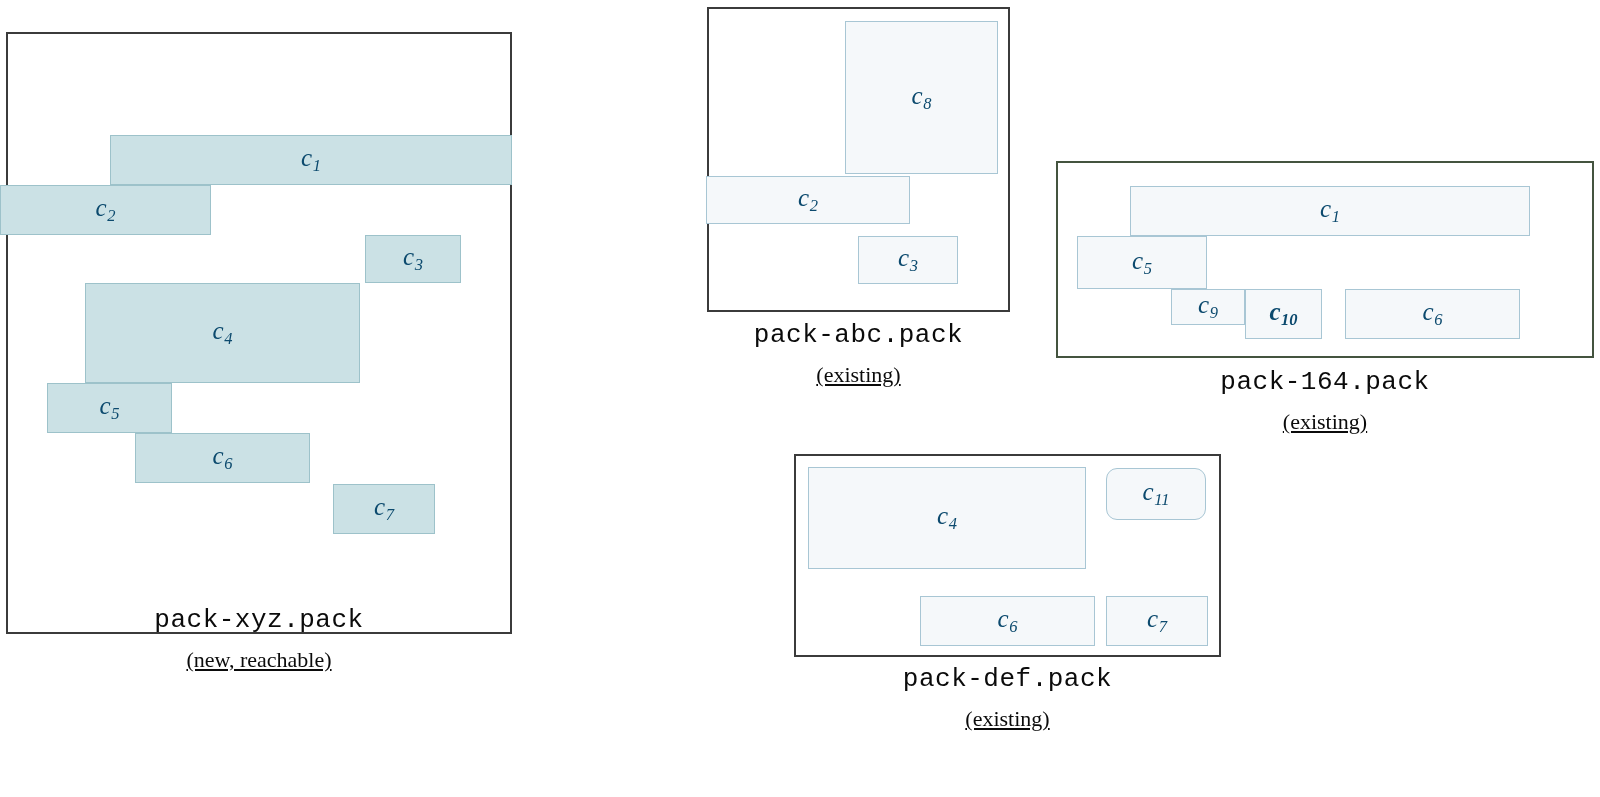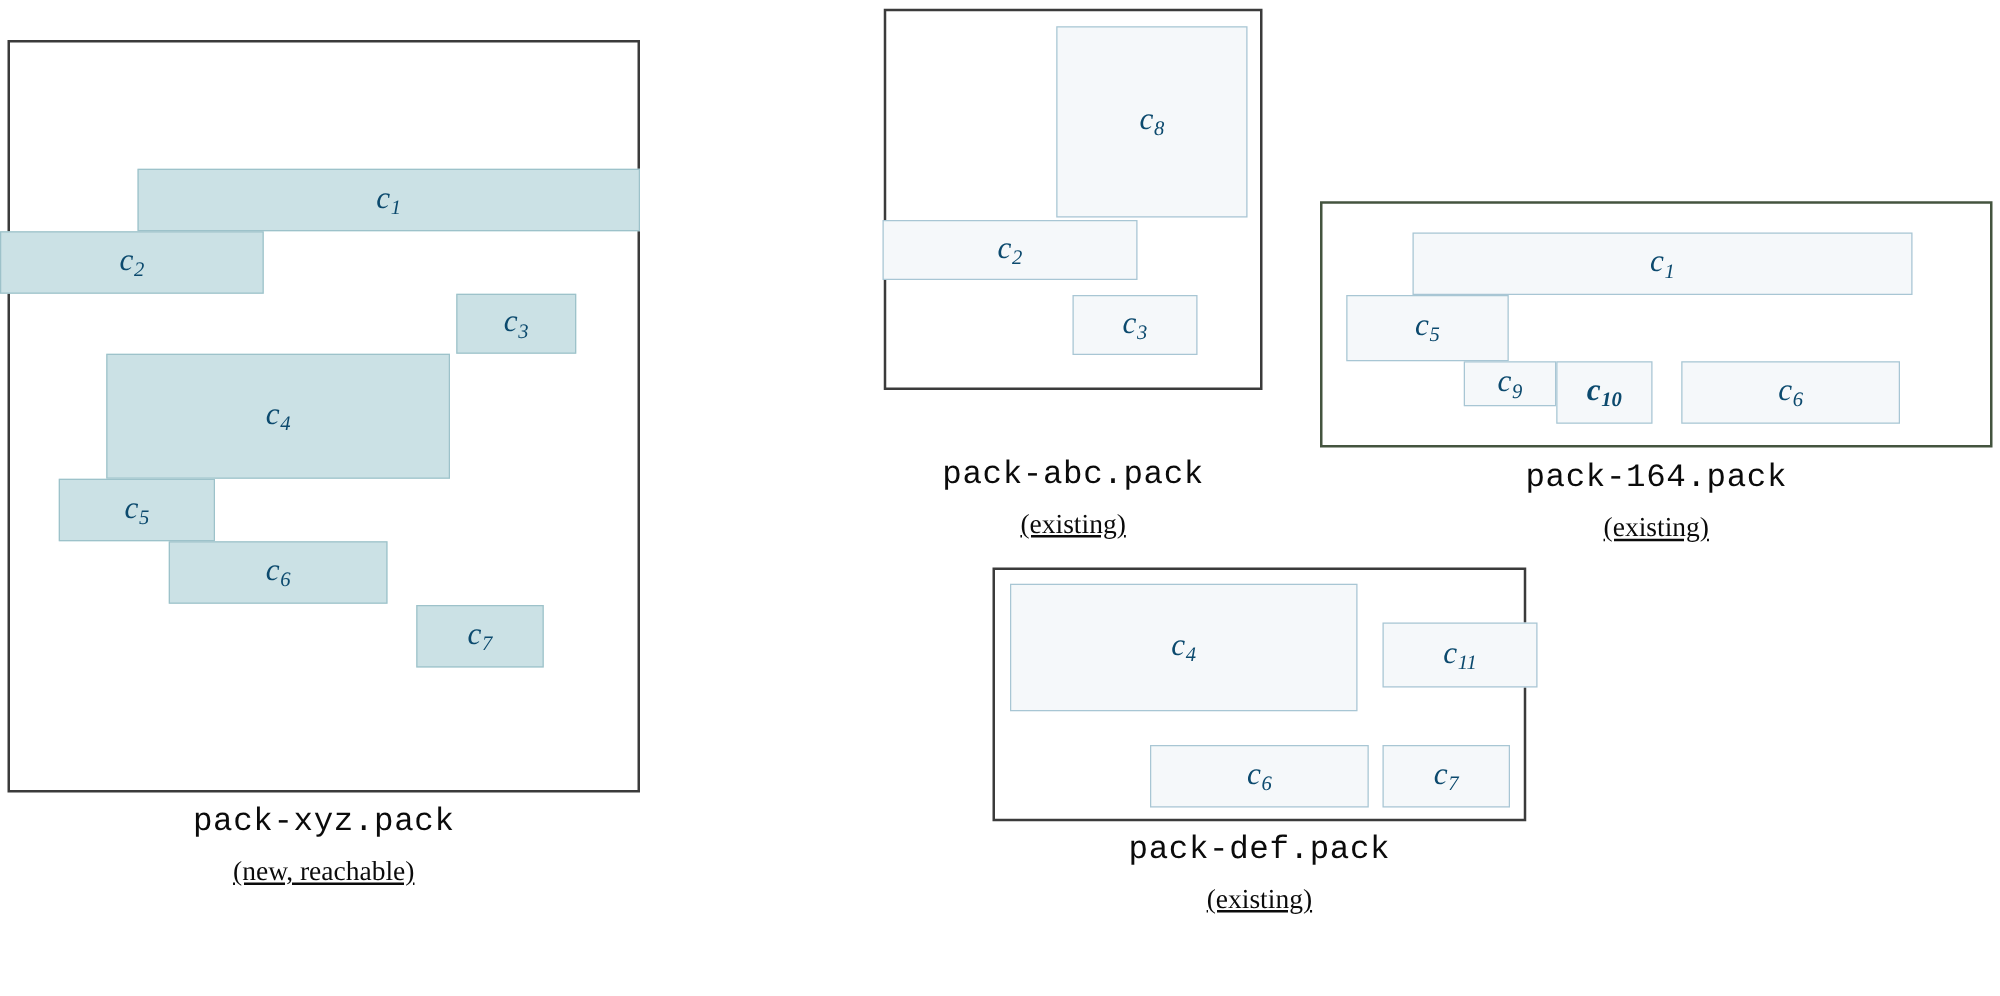--- a/index.html
+++ b/index.html
@@ -101,35 +101,35 @@
     </div>
     <div class="chunk filled" style="left: 47px; top: 383px; width: 125px; height: 50px;">
       <span class="lab">c<sub>5</sub></span>
     </div>
     <div class="chunk filled" style="left: 135px; top: 433px; width: 175px; height: 50px;">
       <span class="lab">c<sub>6</sub></span>
     </div>
     <div class="chunk filled" style="left: 333px; top: 484px; width: 102px; height: 50px;">
       <span class="lab">c<sub>7</sub></span>
     </div>
-    <div class="caption" style="left: 6px; top: 643px; width: 506px;">
+    <div class="caption" style="left: 6px; top: 606px; width: 506px;">
       <div class="fname">pack-xyz.pack</div>
       <div class="sub">(new, reachable)</div>
     </div>
     <div class="pack-box dark" style="left: 707px; top: 7px; width: 303px; height: 305px;"></div>
     <div class="chunk pale" style="left: 845px; top: 21px; width: 153px; height: 153px;">
       <span class="lab">c<sub>8</sub></span>
     </div>
     <div class="chunk pale" style="left: 706px; top: 176px; width: 204px; height: 48px;">
       <span class="lab">c<sub>2</sub></span>
     </div>
     <div class="chunk pale" style="left: 858px; top: 236px; width: 100px; height: 48px;">
       <span class="lab">c<sub>3</sub></span>
     </div>
-    <div class="caption" style="left: 707px; top: 321px; width: 303px; margin-top: 44px;">
+    <div class="caption" style="left: 707px; top: 321px; width: 303px;">
       <div class="fname">pack-abc.pack</div>
       <div class="sub">(existing)</div>
     </div>
     <div class="pack-box green" style="left: 1056px; top: 161px; width: 538px; height: 197px;"></div>
     <div class="chunk pale" style="left: 1130px; top: 186px; width: 400px; height: 50px;">
       <span class="lab">c<sub>1</sub></span>
     </div>
     <div class="chunk pale" style="left: 1077px; top: 236px; width: 130px; height: 53px;">
       <span class="lab">c<sub>5</sub></span>
     </div>
@@ -143,21 +143,21 @@
       <span class="lab">c<sub>6</sub></span>
     </div>
     <div class="caption" style="left: 1056px; top: 368px; width: 538px;">
       <div class="fname">pack-164.pack</div>
       <div class="sub">(existing)</div>
     </div>
     <div class="pack-box dark" style="left: 794px; top: 454px; width: 427px; height: 203px;"></div>
     <div class="chunk pale" style="left: 808px; top: 467px; width: 278px; height: 102px;">
       <span class="lab">c<sub>4</sub></span>
     </div>
-    <div class="chunk pale" style="left: 1106px; top: 498px; width: 124px; height: 52px;">
+    <div class="chunk pale" style="left: 1106px; top: 468px; width: 100px; height: 52px; border-radius: 11px;">
       <span class="lab">c<sub>11</sub></span>
     </div>
     <div class="chunk pale" style="left: 920px; top: 596px; width: 175px; height: 50px;">
       <span class="lab">c<sub>6</sub></span>
     </div>
     <div class="chunk pale" style="left: 1106px; top: 596px; width: 102px; height: 50px;">
       <span class="lab">c<sub>7</sub></span>
     </div>
     <div class="caption" style="left: 794px; top: 665px; width: 427px;">
       <div class="fname">pack-def.pack</div>

